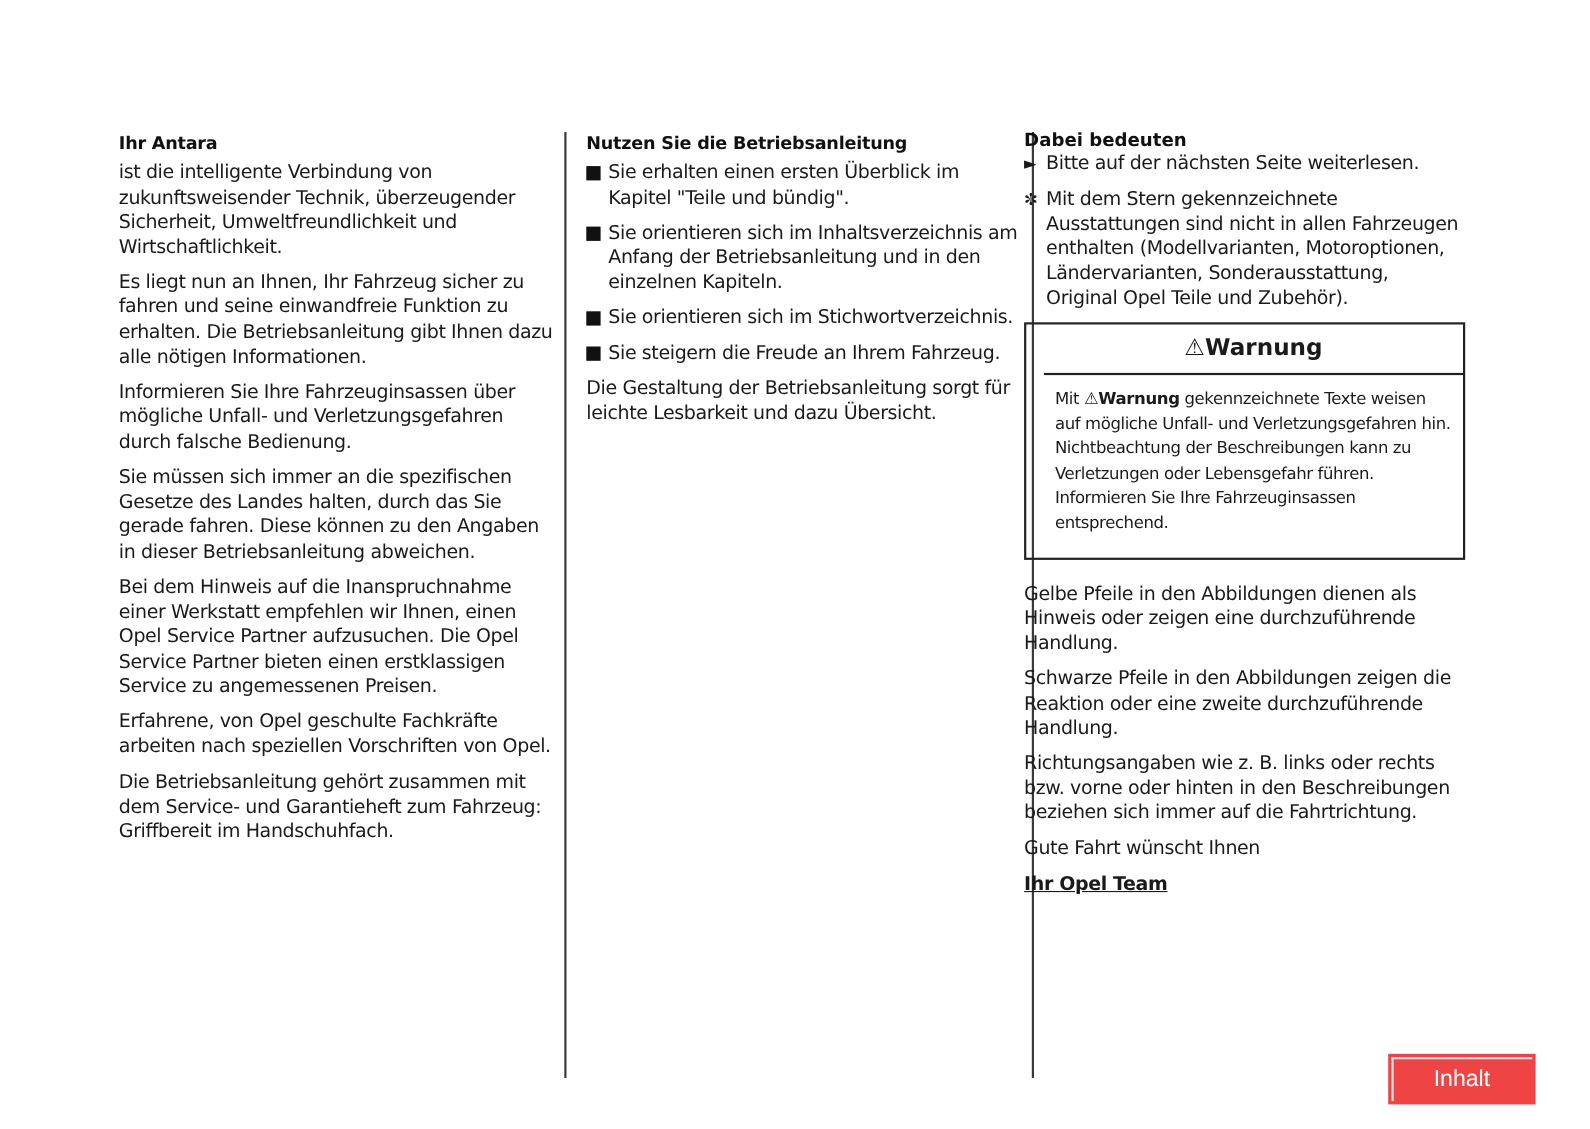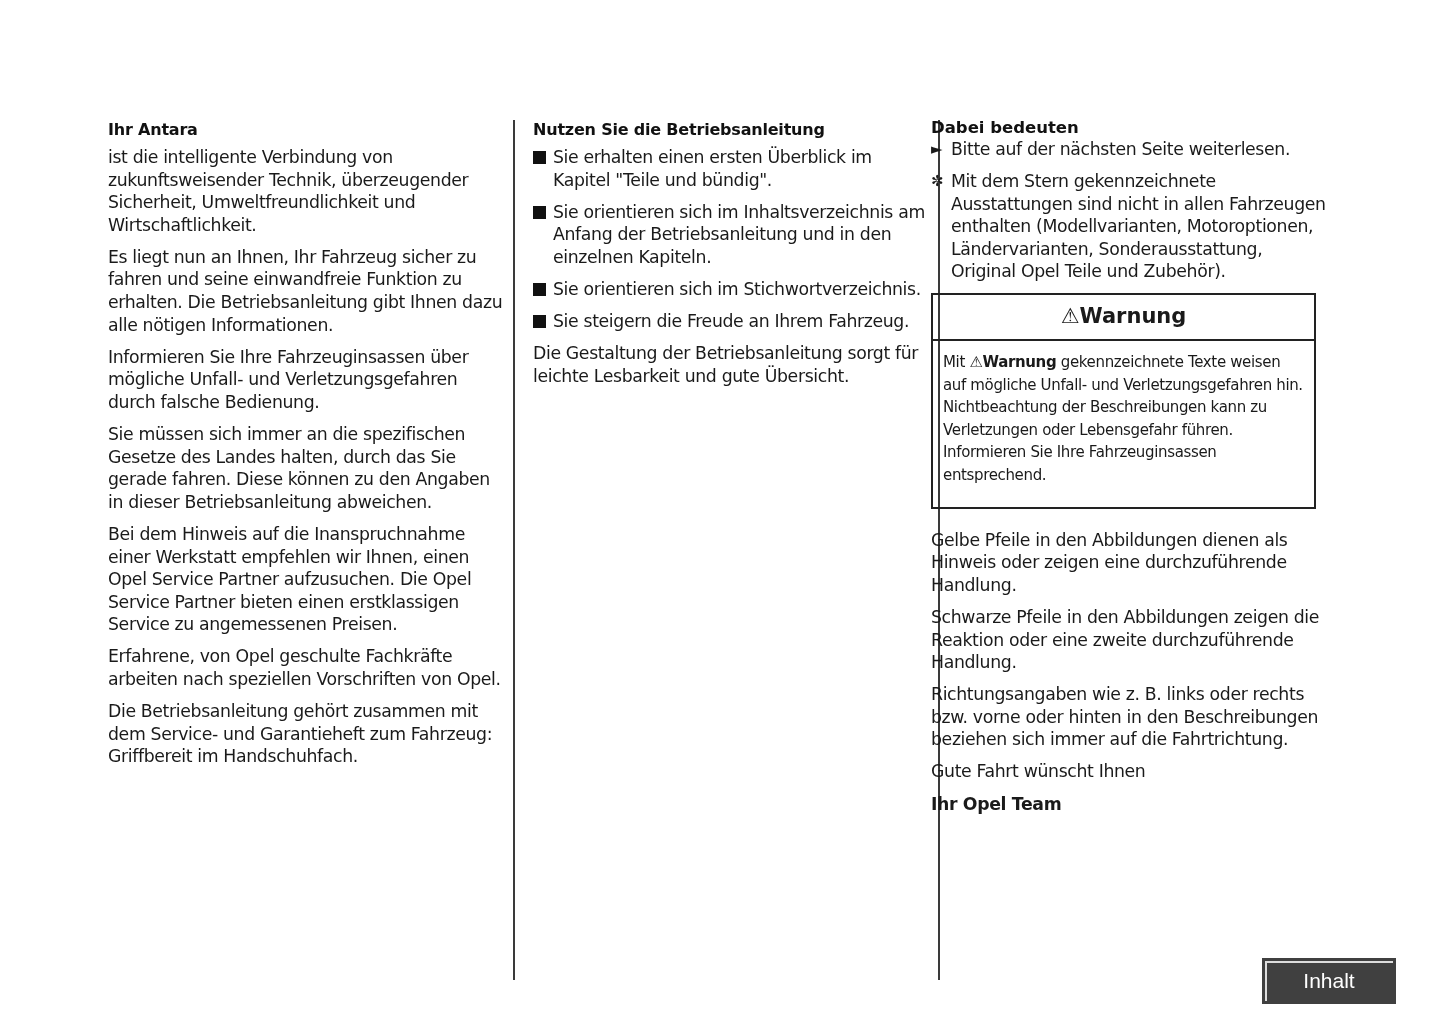--- a/index.html
+++ b/index.html
@@ -27,37 +27,37 @@
   ul li { position: relative; padding-left: 20px; }
   ul li .sq {
     position: absolute; left: 0; top: 5px; width: 13px; height: 13px; background: #111;
   }
   .col3 h2 {
     font-size: 16.5px; font-weight: bold; margin: 4px 0 0 0; line-height: 20px; color: #111;
   }
   .legend-item { position: relative; padding-left: 20px; font-size: 17.3px; line-height: 22.6px; margin: 0 0 9.5px 0; letter-spacing: -0.35px; }
   .legend-item .sym { position: absolute; left: 0; top: 0; font-size: 15px; }
   .warnbox {
-    border: 2px solid #222; margin: 10px 10px 0 0; width: 381px;
+    border: 2px solid #222; margin: 10px 10px 0 0; width: 381px; padding-left: 16px;
   }
   .warnbox .wtitle {
     text-align: center; font-weight: bold; font-size: 21px; line-height: 42px;
     border-bottom: 2px solid #222; height: 44px;
   }
   .warnbox .wbody {
     padding: 10px 10px 20px 10px; font-size: 15px; line-height: 22.6px; letter-spacing: -0.35px;
   }
   .warnbox .wbody b { font-weight: bold; }
   .tri { font-weight: normal; }
   .after-box { margin-top: 20px; }
-  .bold { font-weight: bold; }
+  .bold { font-weight: bold; text-decoration: underline; }
 
   .inhalt-btn {
     position: absolute; left: 1262px; top: 958px; width: 134px; height: 46px;
-    background: #404040; color: #fff; font-family: "Liberation Sans", sans-serif;
+    background: #ef4444; color: #fff; font-family: "Liberation Sans", sans-serif;
     font-size: 21px; text-align: center; line-height: 46px; box-sizing: border-box;
     cursor: pointer;
   }
   .inhalt-btn .edge-top { position: absolute; left: 3px; top: 3px; width: 128px; height: 1.5px; background: #ddd; }
   .inhalt-btn .edge-left { position: absolute; left: 3px; top: 3px; width: 1.5px; height: 40px; background: #ddd; }
 </style>
 </head>
 <body>
 
 <div class="vline vline1"></div>
@@ -75,21 +75,21 @@
 </div>
 
 <div class="col col2">
   <h1>Nutzen Sie die Betriebsanleitung</h1>
   <ul>
     <li><span class="sq"></span><span>Sie erhalten einen ersten Überblick im Kapitel "Teile und bündig".</span></li>
     <li><span class="sq"></span><span>Sie orientieren sich im Inhaltsverzeichnis am Anfang der Betriebsanleitung und in den einzelnen Kapiteln.</span></li>
     <li><span class="sq"></span><span>Sie orientieren sich im Stichwortverzeichnis.</span></li>
     <li><span class="sq"></span><span>Sie steigern die Freude an Ihrem Fahrzeug.</span></li>
   </ul>
-  <p>Die Gestaltung der Betriebsanleitung sorgt für leichte Lesbarkeit und gute Übersicht.</p>
+  <p>Die Gestaltung der Betriebsanleitung sorgt für leichte Lesbarkeit und dazu Übersicht.</p>
 </div>
 
 <div class="col col3">
   <h2>Dabei bedeuten</h2>
   <div class="legend-item">
     <span class="sym">►</span>
     <span>Bitte auf der nächsten Seite weiterlesen.</span>
   </div>
   <div class="legend-item">
     <span class="sym">✼</span>

